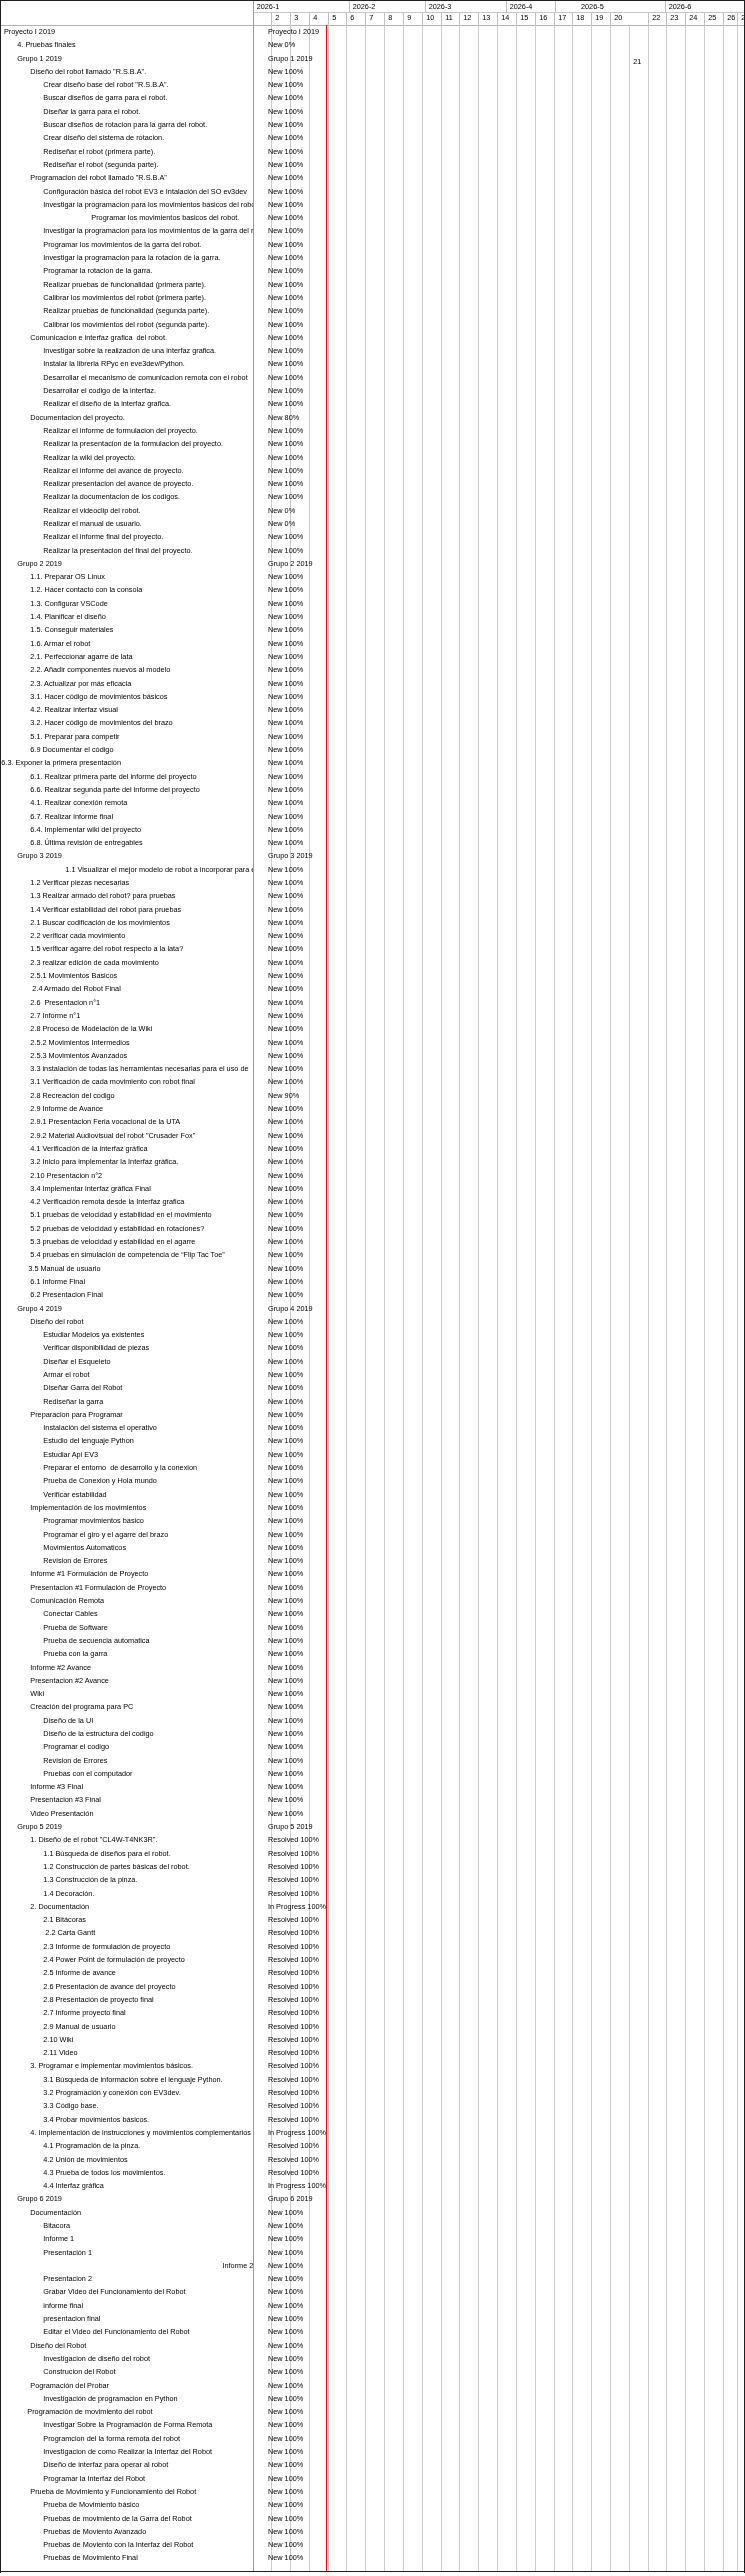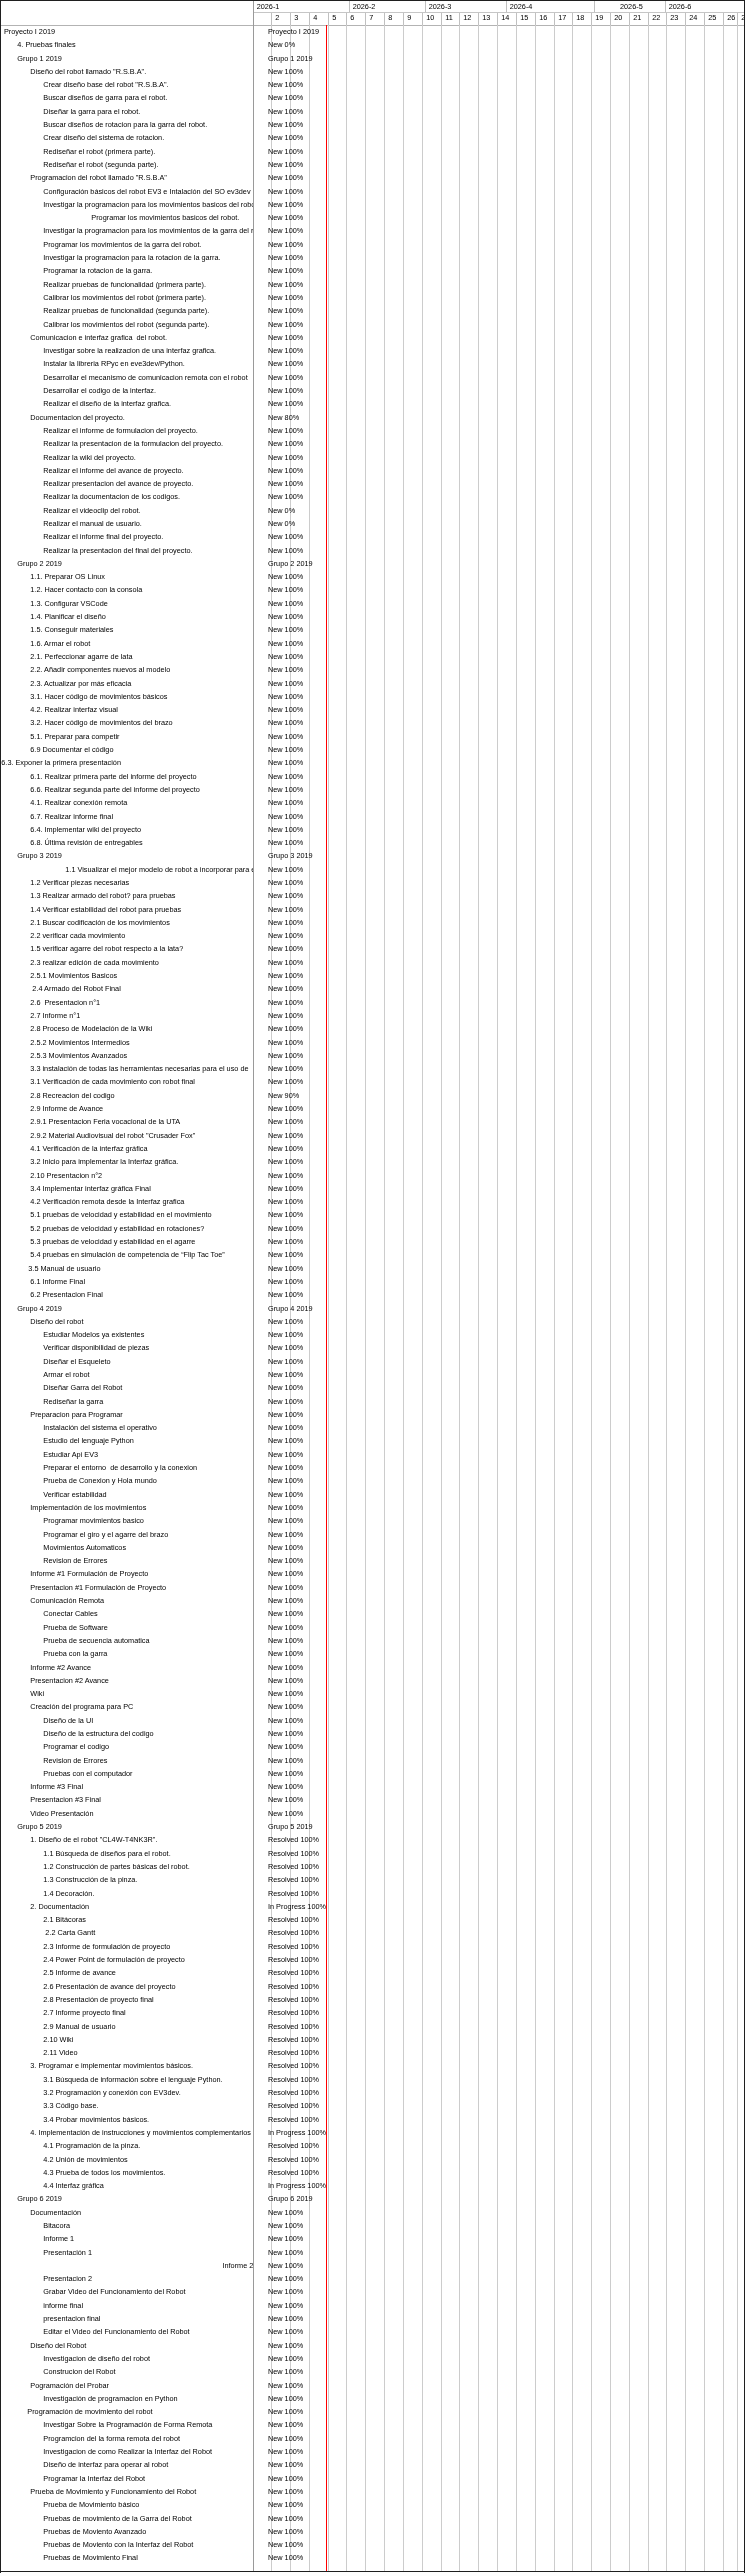--- a/index.html
+++ b/index.html
@@ -34,21 +34,21 @@
       <div class="row subject" style="padding-left: 16px;">Grupo 1 2019</div>
       <div class="row subject" style="padding-left: 29px;">Diseño del robot llamado "R.S.B.A".</div>
       <div class="row subject" style="padding-left: 42px;">Crear diseño base del robot "R.S.B.A".</div>
       <div class="row subject" style="padding-left: 42px;">Buscar diseños de garra para el robot.</div>
       <div class="row subject" style="padding-left: 42px;">Diseñar la garra para el robot.</div>
       <div class="row subject" style="padding-left: 42px;">Buscar diseños de rotacion para la garra del robot.</div>
       <div class="row subject" style="padding-left: 42px;">Crear diseño del sistema de rotacion.</div>
       <div class="row subject" style="padding-left: 42px;">Rediseñar el robot (primera parte).</div>
       <div class="row subject" style="padding-left: 42px;">Rediseñar el robot (segunda parte).</div>
       <div class="row subject" style="padding-left: 29px;">Programacion del robot llamado "R.S.B.A"</div>
-      <div class="row subject" style="padding-left: 42px;">Configuración básicos del robot EV3 e Intalación del SO ev3dev</div>
+      <div class="row subject" style="padding-left: 42px;">Configuración básica del robot EV3 e Intalación del SO ev3dev</div>
       <div class="row subject" style="padding-left: 42px;">Investigar la programacion para los movimientos basicos del robot</div>
       <div class="row subject" style="padding-left: 42px; margin-left: 48px;">Programar los movimientos basicos del robot.</div>
       <div class="row subject" style="padding-left: 42px;">Investigar la programacion para los movimientos de la garra del robot</div>
       <div class="row subject" style="padding-left: 42px;">Programar los movimientos de la garra del robot.</div>
       <div class="row subject" style="padding-left: 42px;">Investigar la programacion para la rotacion de la garra.</div>
       <div class="row subject" style="padding-left: 42px;">Programar la rotacion de la garra.</div>
       <div class="row subject" style="padding-left: 42px;">Realizar pruebas de funcionalidad (primera parte).</div>
       <div class="row subject" style="padding-left: 42px;">Calibrar los movimientos del robot (primera parte).</div>
       <div class="row subject" style="padding-left: 42px;">Realizar pruebas de funcionalidad (segunda parte).</div>
       <div class="row subject" style="padding-left: 42px;">Calibrar los movimientos del robot (segunda parte).</div>
@@ -220,21 +220,21 @@
       <div class="row subject" style="padding-left: 42px;">Pruebas de Moviento Avanzado</div>
       <div class="row subject" style="padding-left: 42px;">Pruebas de Moviento con la Interfaz del Robot</div>
       <div class="row subject" style="padding-left: 42px;">Pruebas de Movimiento Final</div>
     </div>
 
   <div id="month-row">
       <div class="month-cell first" style="left: 254px; width: 95px;">2026-1</div>
       <div class="month-cell" style="left: 349px; width: 76px;">2026-2</div>
       <div class="month-cell" style="left: 425px; width: 82px;">2026-3</div>
       <div class="month-cell" style="left: 506px; width: 78px;">2026-4</div>
-      <div class="month-cell" style="left: 594px; width: 80px; padding-left: 25px;">2026-5</div>
+      <div class="month-cell" style="left: 555px; width: 80px; padding-left: 25px;">2026-5</div>
       <div class="month-cell" style="left: 665px; width: 81px;">2026-6</div>
     </div>
   <div id="week-row">
       <div class="week-cell first" style="left: 254px; width: 17px;"></div>
       <div class="week-cell" style="left: 271px; width: 19px;">2</div>
       <div class="week-cell" style="left: 290px; width: 19px;">3</div>
       <div class="week-cell" style="left: 309px; width: 19px;">4</div>
       <div class="week-cell" style="left: 328px; width: 19px;">5</div>
       <div class="week-cell" style="left: 346px; width: 19px;">6</div>
       <div class="week-cell" style="left: 365px; width: 19px;">7</div>
@@ -244,21 +244,21 @@
       <div class="week-cell" style="left: 441px; width: 19px;">11</div>
       <div class="week-cell" style="left: 459px; width: 19px;">12</div>
       <div class="week-cell" style="left: 478px; width: 19px;">13</div>
       <div class="week-cell" style="left: 497px; width: 19px;">14</div>
       <div class="week-cell" style="left: 516px; width: 19px;">15</div>
       <div class="week-cell" style="left: 535px; width: 19px;">16</div>
       <div class="week-cell" style="left: 554px; width: 19px;">17</div>
       <div class="week-cell" style="left: 572px; width: 19px;">18</div>
       <div class="week-cell" style="left: 591px; width: 19px;">19</div>
       <div class="week-cell" style="left: 610px; width: 19px;">20</div>
-      <div class="week-cell" style="left: 629px; width: 19px;">21</div>
+      <div class="week-cell" style="left: 629px; width: 19px; margin-top: 44px;">21</div>
       <div class="week-cell" style="left: 648px; width: 19px;">22</div>
       <div class="week-cell" style="left: 666px; width: 19px;">23</div>
       <div class="week-cell" style="left: 685px; width: 19px;">24</div>
       <div class="week-cell" style="left: 704px; width: 19px;">25</div>
       <div class="week-cell" style="left: 723px; width: 14px;">26</div>
       <div class="week-cell" style="left: 737px; width: 8.6px;">2</div>
     </div>
   <div class="abs hline-light" style="left:254px;top:12px;width:492px;"></div>
   <div class="abs hline" style="left:0;top:24.5px;width:746px;"></div>
 

